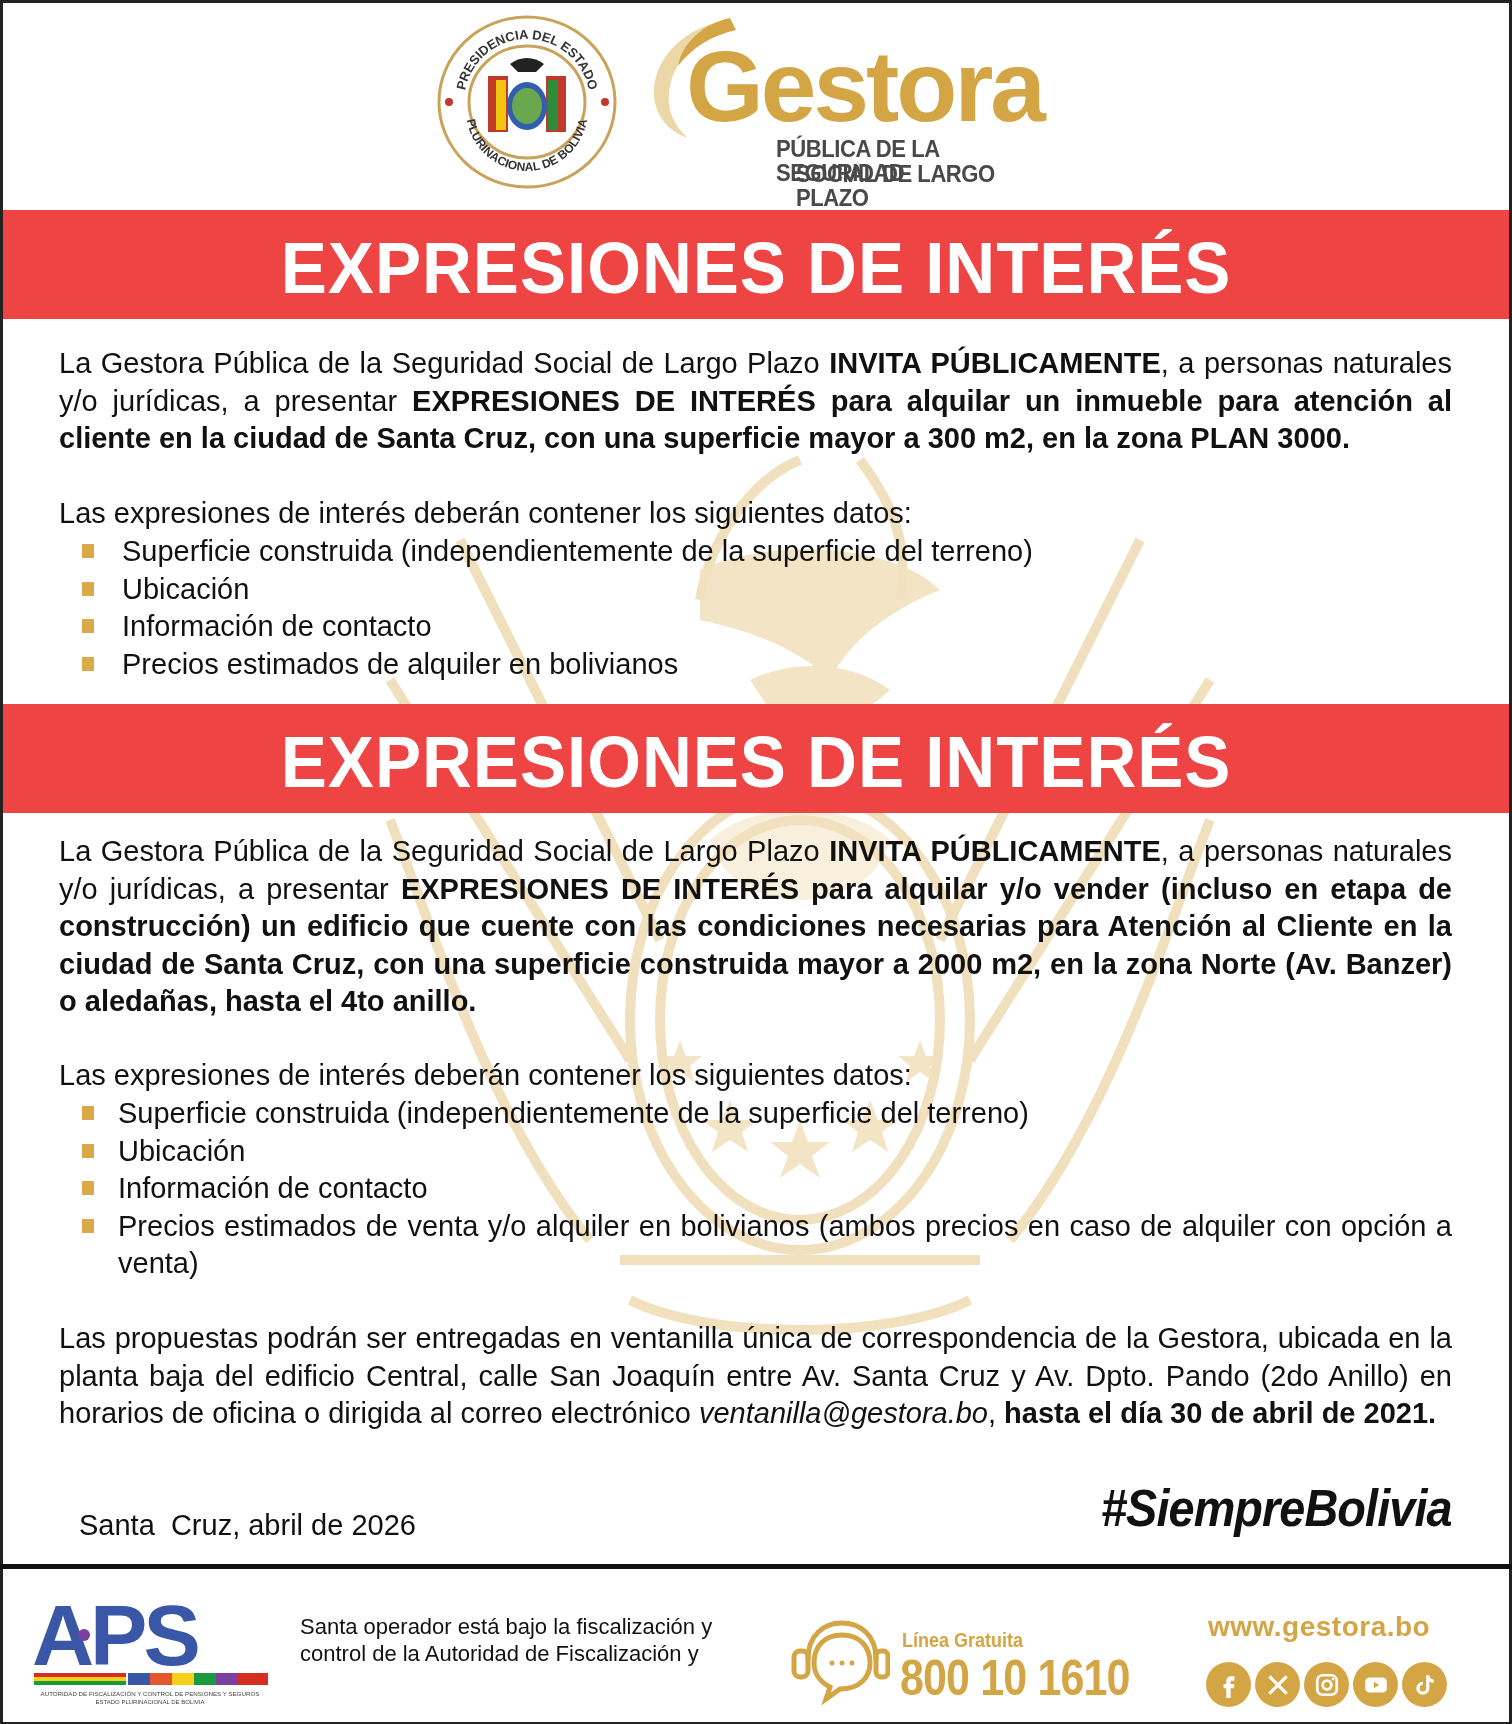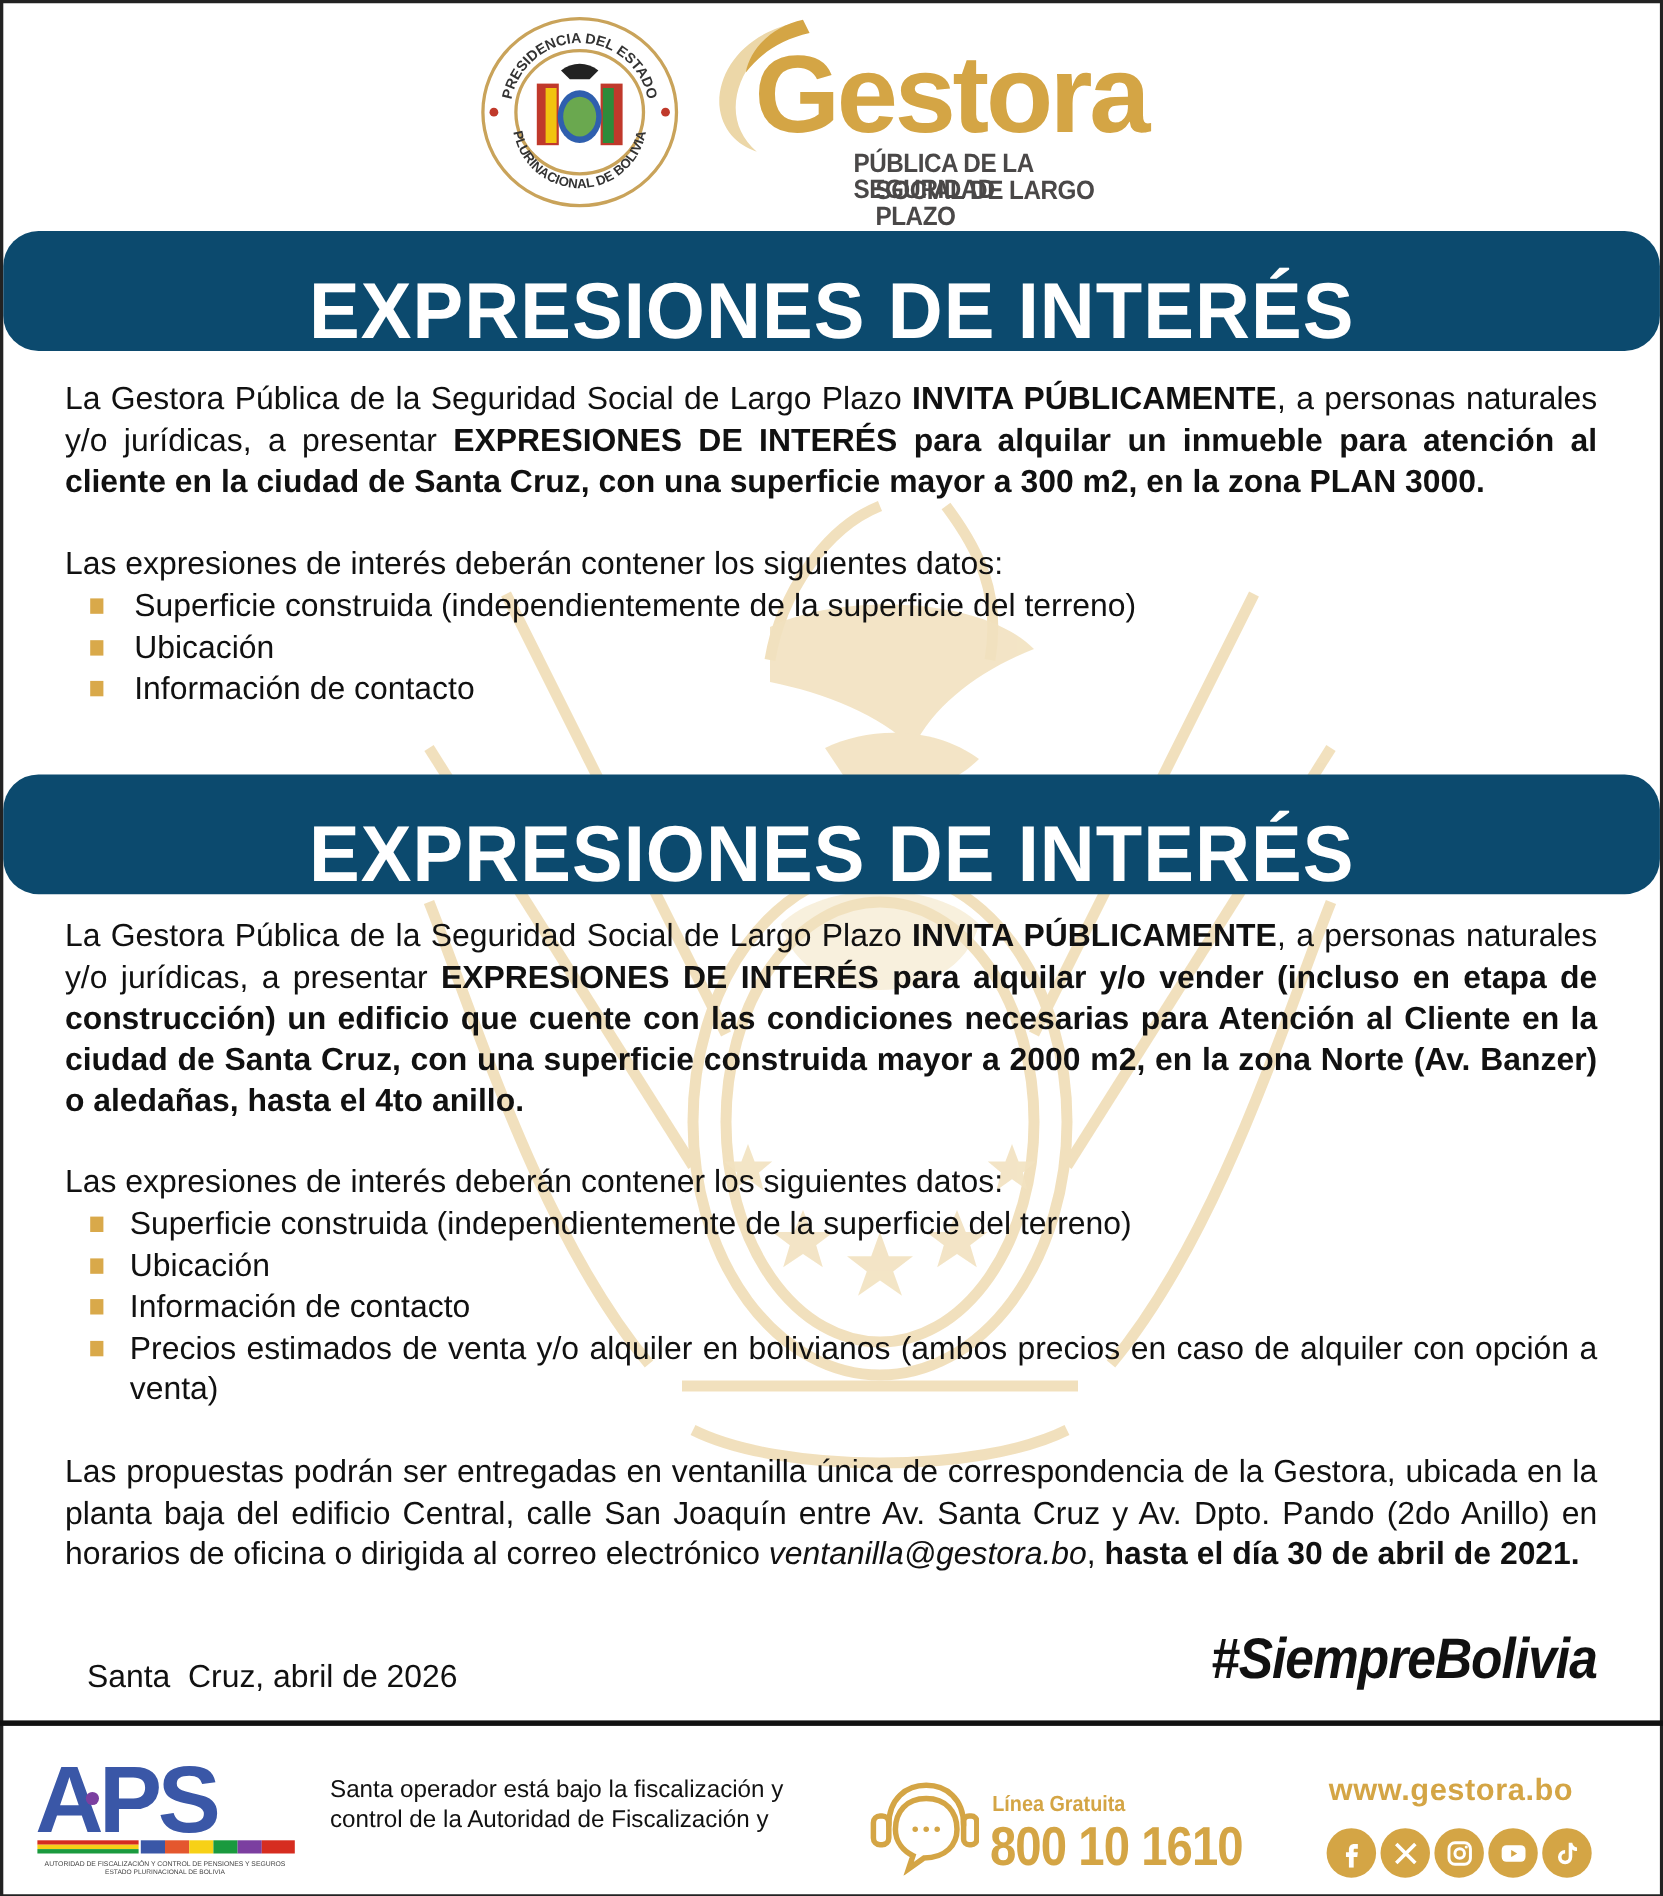--- a/index.html
+++ b/index.html
@@ -17,22 +17,22 @@
   .seal { position: absolute; left: 436px; top: 14px; width: 182px; height: 176px; }
   .gestora-logo { position: absolute; left: 648px; top: 14px; width: 440px; height: 180px; }
   .gestora-word { position: absolute; left: 38px; top: 22px; font-family: "Liberation Sans", sans-serif; font-weight: bold;
     font-size: 100px; letter-spacing: -3px; color: #d4a545; line-height: 1; }
   .gestora-sub1, .gestora-sub2 { position: absolute; font-family: "Liberation Sans", sans-serif; font-weight: bold;
     font-size: 24px; color: #4a4848; letter-spacing: -0.5px; line-height: 1; transform: scaleX(0.92); transform-origin: left; }
   .gestora-sub1 { left: 128px; top: 123px; }
   .gestora-sub2 { left: 148px; top: 148px; }
 
   
-  .banner { position: absolute; left: 3px; width: 1506px; height: 109px; background: #0c4a6e; z-index: 2;
-    display: flex; align-items: flex-end; justify-content: center; border-radius: 32px; }
+  .banner { position: absolute; left: 3px; width: 1506px; height: 109px; background: #ef4444; z-index: 2;
+    display: flex; align-items: center; justify-content: center; }
   .banner.b1 { top: 210px; }
   .banner.b2 { top: 704px; }
   .banner-title { color: #fff; font-family: "Liberation Sans", sans-serif; font-weight: bold; font-size: 72px;
     letter-spacing: 1px; transform: scaleX(0.96); line-height: 1; padding-top: 6px; }
 
   
   .content { position: absolute; left: 59px; width: 1393px; z-index: 2; font-family: "Liberation Sans", sans-serif;
     font-size: 29px; line-height: 37.5px; color: #111; }
   .justify { text-align: justify; text-align-last: left; }
   .b { font-weight: bold; }
@@ -139,20 +139,21 @@
 <div class="content para1 justify">
   <span>La Gestora Pública de la Seguridad Social de Largo Plazo </span><span class="b">INVITA PÚBLICAMENTE</span><span>, a personas naturales y/o jurídicas, a presentar </span><span class="b">EXPRESIONES DE INTERÉS para alquilar un inmueble para atención al cliente en la ciudad de Santa Cruz, con una superficie mayor a 300 m2, en la zona PLAN 3000.</span>
 </div>
 
 <div class="content lead1">Las expresiones de interés deberán contener los siguientes datos:</div>
 <div class="content list1">
   <ul class="bullets">
     <li>Superficie construida (independientemente de la superficie del terreno)</li>
     <li>Ubicación</li>
     <li>Información de contacto</li>
+    <li>Precios estimados de alquiler en bolivianos</li>
   </ul>
 </div>
 
 <div class="banner b2">
   <div class="banner-title">EXPRESIONES DE INTERÉS</div>
 </div>
 
 <div class="content para2 justify">
   <span>La Gestora Pública de la Seguridad Social de Largo Plazo </span><span class="b">INVITA PÚBLICAMENTE</span><span>, a personas naturales y/o jurídicas, a presentar </span><span class="b">EXPRESIONES DE INTERÉS para alquilar y/o vender (incluso en etapa de construcción) un edificio que cuente con las condiciones necesarias para Atención al Cliente en la ciudad de Santa Cruz, con una superficie construida mayor a 2000 m2, en la zona Norte (Av. Banzer) o aledañas, hasta el 4to anillo.</span>
 </div>

